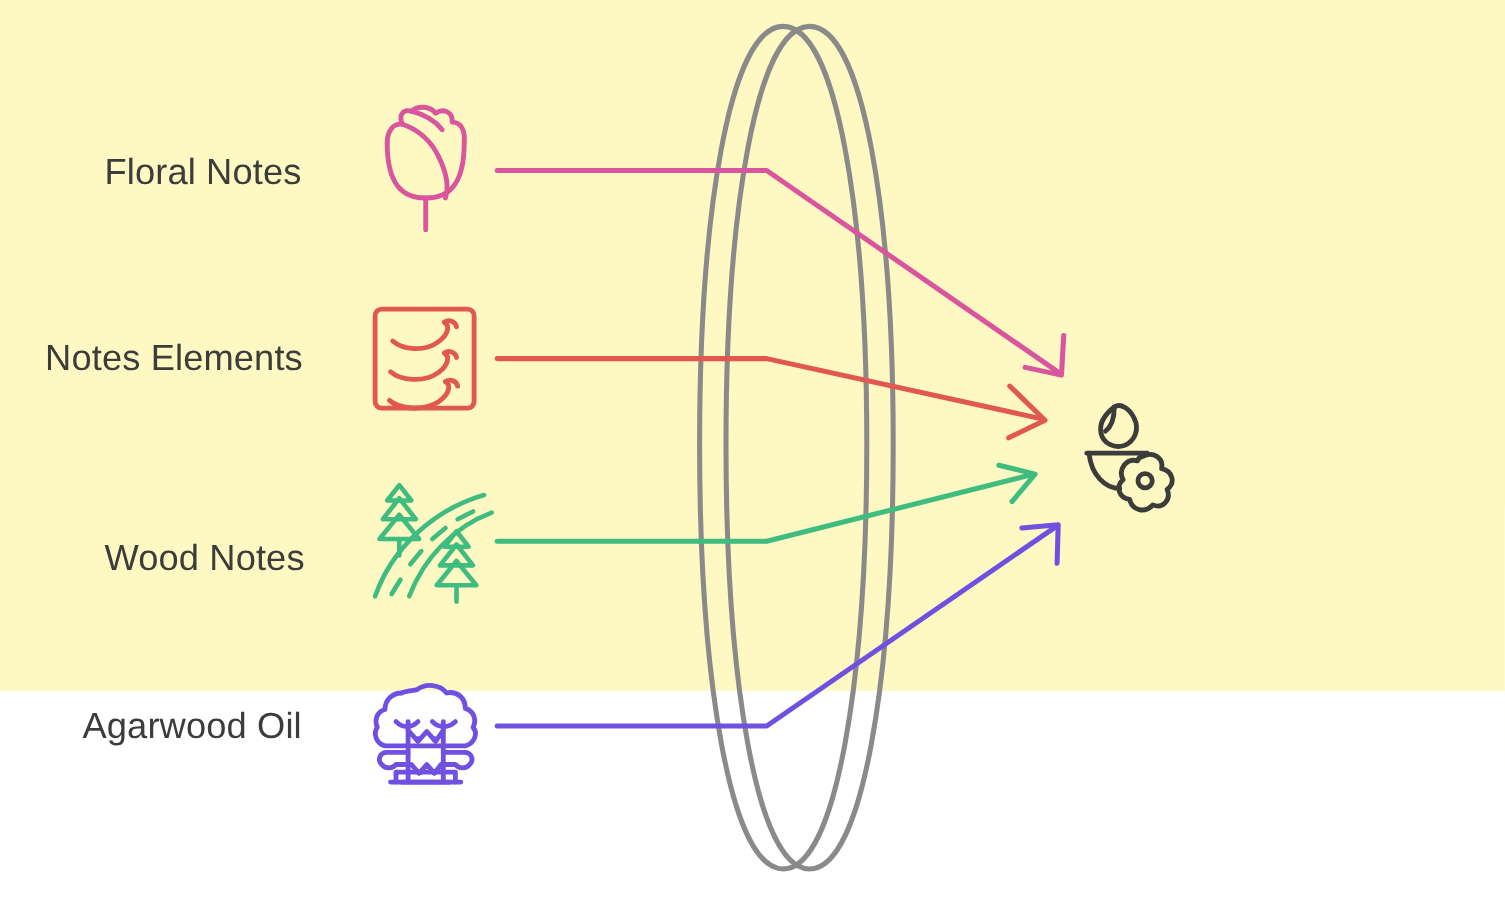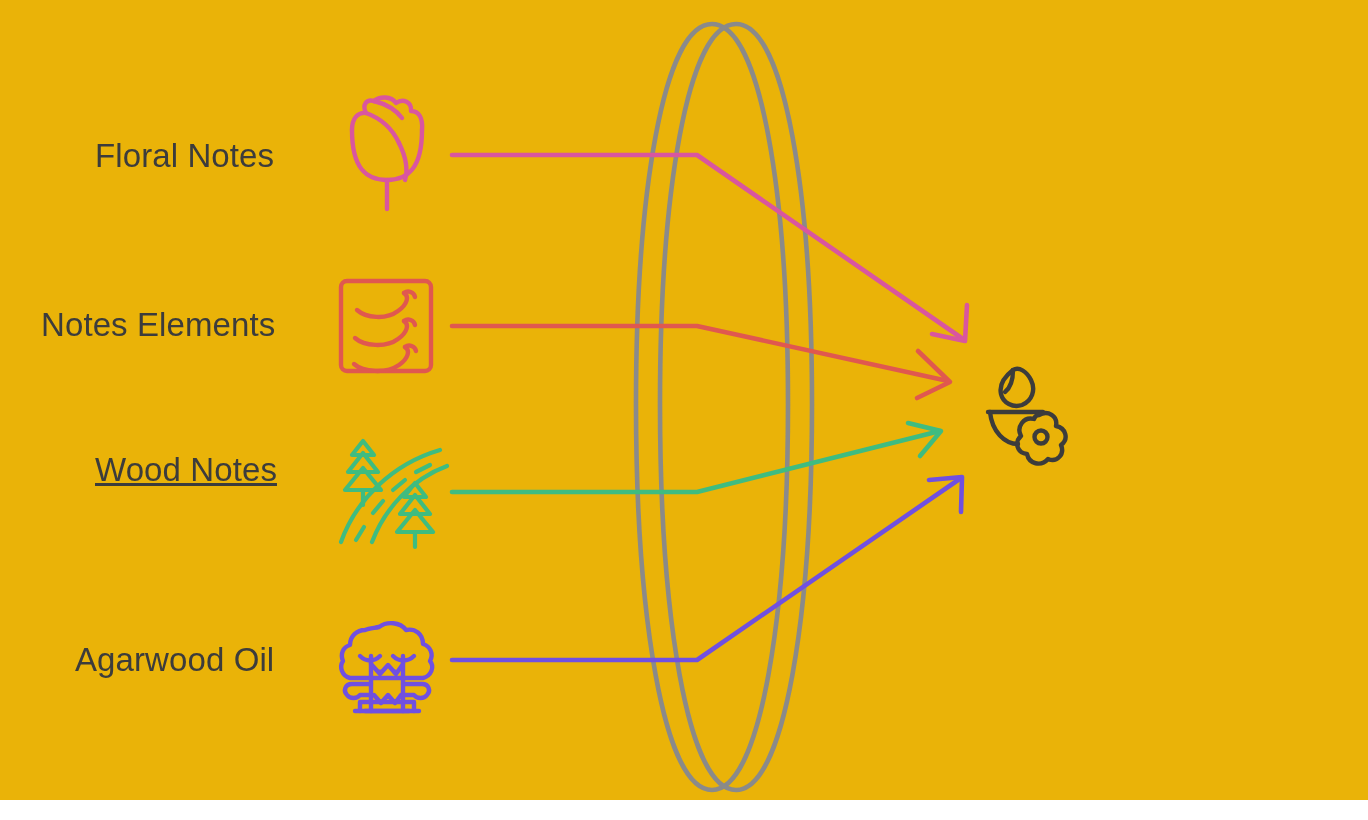--- a/index.html
+++ b/index.html
@@ -10,22 +10,22 @@
   }
   body {
     font-family: "Liberation Sans", sans-serif;
     width: 1368px;
     height: 820px;
     overflow: hidden;
   }
   #canvas {
     position: relative;
     width: 1368px;
-    height: 800px;
-    background: #eab308;
+    height: 628px;
+    background: #fef9c3;
   }
   #diagram-svg {
     position: absolute;
     top: 0;
     left: 0;
     width: 1368px;
     height: 820px;
   }
   .node-label {
     position: absolute;
@@ -200,18 +200,18 @@
         <circle cx="-1" cy="1" r="6.5"></circle>
       </g>
     </g>
 
   </svg>
 
   <div class="node-label" style="left:95px; top:136px;">Floral Notes</div>
 
   <div class="node-label" style="left:41px; top:305px;">Notes Elements</div>
 
-  <div class="node-label" style="left:95px; top:450px;text-decoration:underline;">Wood Notes</div>
+  <div class="node-label" style="left:95px; top:487px;">Wood Notes</div>
 
   <div class="node-label" style="left:75px; top:640px;">Agarwood Oil</div>
 
 
 </div>
 
 </body></html>

